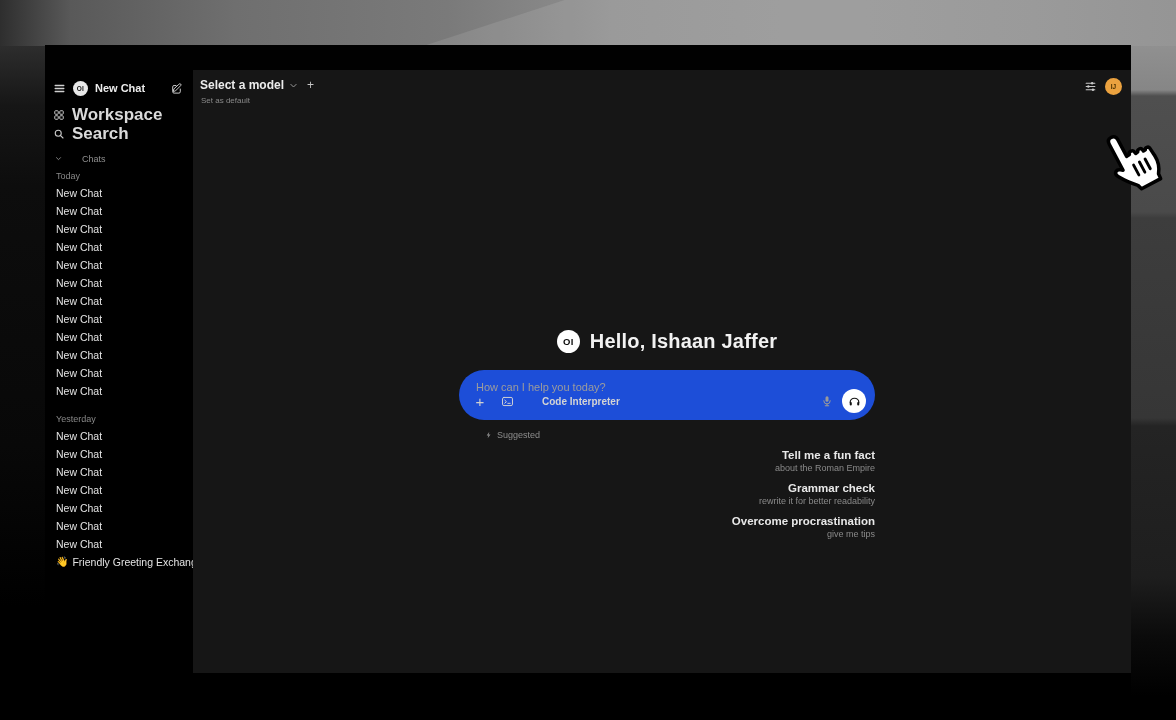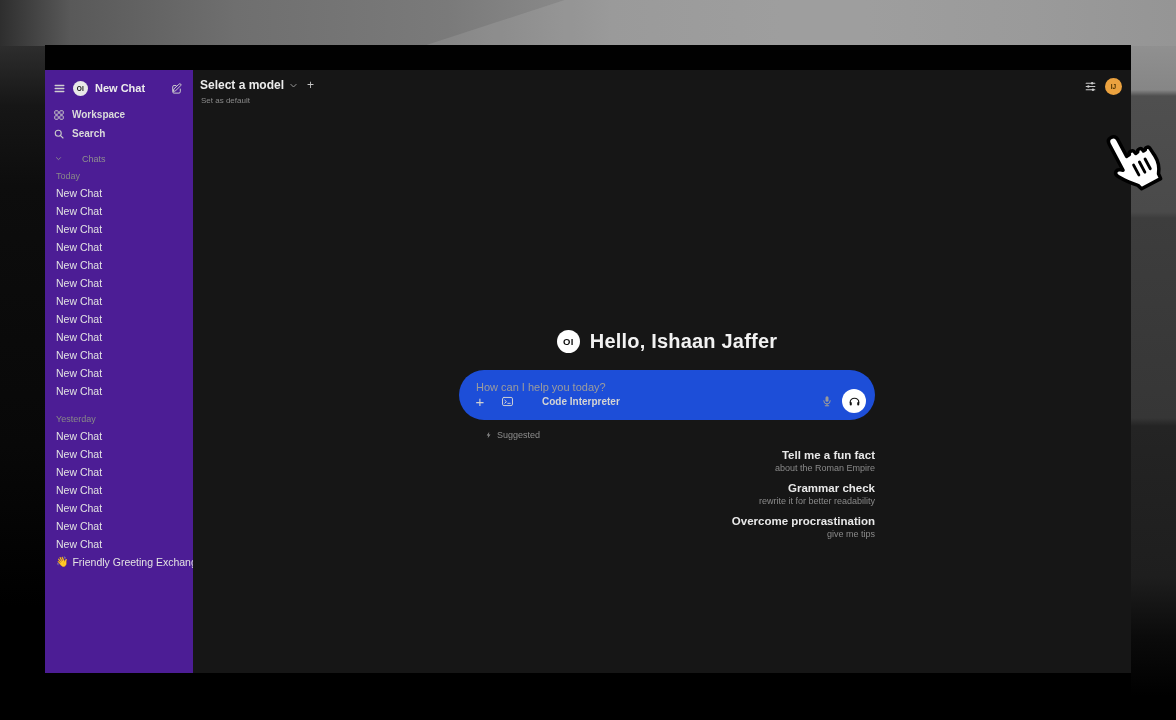--- a/index.html
+++ b/index.html
@@ -17,30 +17,30 @@
     background:linear-gradient(180deg,#909090 0px,#868686 44px,#4f4f4f 50px,#4a4a4a 166px,#3d3d3d 172px,#363636 372px,#242424 380px,#1e1e1e 530px,#0b0b0b 590px,#000 650px);}
   .bg-left-strip{position:absolute;left:0;top:46px;width:45px;height:674px;
     background:linear-gradient(180deg,#2d2d2d 0px,#161616 60px,#0d0d0d 140px,#080808 400px,#000 560px);}
 
   
   .window{position:absolute;left:45px;top:45px;width:1086px;height:628px;background:#161616;overflow:hidden;}
   .win-top{height:25px;background:#010101;}
   .app{display:flex;height:603px;}
 
   
-  .sidebar{width:148px;background:#4c1d95;padding-top:6px;flex:none;display:flex;flex-direction:column;}
+  .sidebar{width:148px;background:#000000;padding-top:6px;flex:none;display:flex;flex-direction:column;}
   .sb-header{height:24px;display:flex;align-items:center;gap:7px;padding:0 10px 0 8px;}
   .sb-logo{width:15px;height:15px;border-radius:50%;background:#e8e8e8;color:#111;font-size:6.5px;font-weight:800;
     display:flex;align-items:center;justify-content:center;letter-spacing:.2px;flex:none;}
   .sb-title{font-size:11px;font-weight:700;color:#ececec;white-space:nowrap;}
   .icon{display:inline-flex;align-items:center;justify-content:center;flex:none;}
   .icon svg{display:block;}
   .sb-pencil{margin-left:auto;color:#cfcfcf;}
   .sb-nav{margin-top:5px;}
-  .sb-nav-item{height:19px;display:flex;align-items:center;gap:7px;padding:0 8px;color:#dadada;font-size:10px;font-weight:600;cursor:pointer;}
+  .sb-nav-item{height:19px;display:flex;align-items:center;gap:7px;padding:0 8px;color:#dadada;font-size:17px;font-weight:600;cursor:pointer;}
   .sb-nav-item .icon{color:#c9c9c9;}
   .sb-chats-label{margin-top:9px;height:13px;display:flex;align-items:center;gap:20px;padding:0 10px;color:#8f8f8f;font-size:9px;cursor:pointer;}
   .chat-list{overflow:hidden;}
   .chat-group-label{padding:0 11px;margin-top:4px;height:15px;line-height:15px;color:#888;font-size:9px;}
   .chat-group + .chat-group .chat-group-label{margin-top:12px;}
   .chat-item{height:18px;line-height:18px;padding:0 11px;color:#e3e3e3;font-size:10.5px;white-space:nowrap;overflow:hidden;cursor:pointer;}
   .chat-item.special{display:flex;gap:4px;align-items:center;}
   .chat-item.special .emoji{color:#f5b84d;font-size:10px;}
 
   

